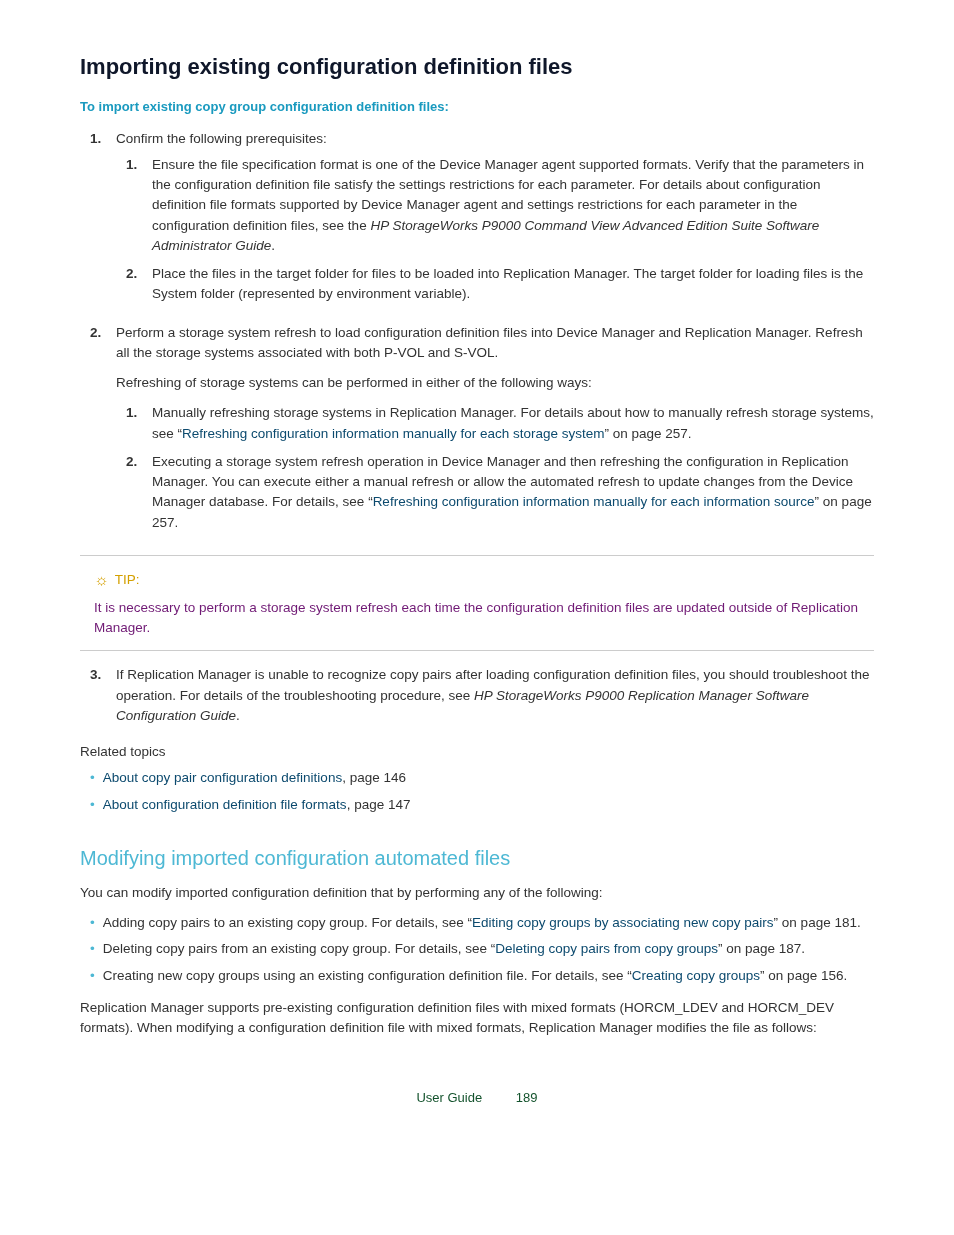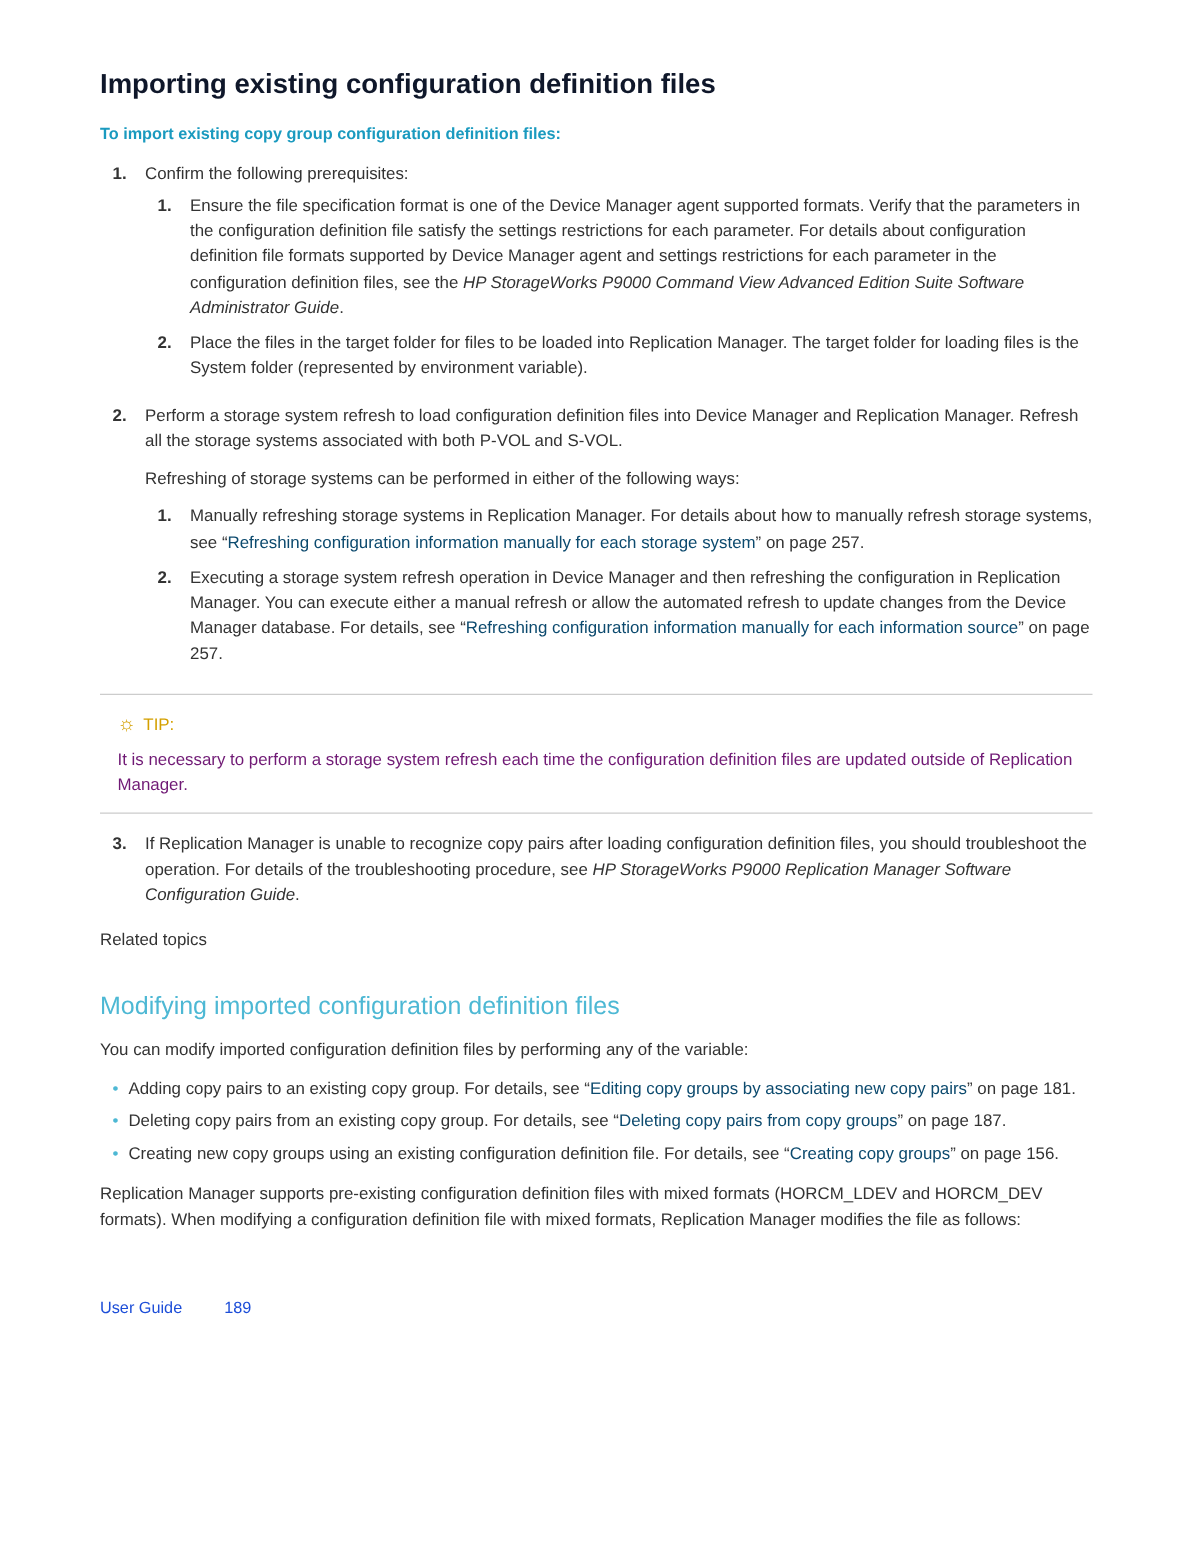--- a/index.html
+++ b/index.html
@@ -106,23 +106,23 @@
       content: "•";
       color: #4db8d4;
       flex-shrink: 0;
     }
     .body-para {
       margin-bottom: 10px;
     }
     .footer-line {
       position: relative;
       margin-top: 50px;
-      text-align: left;
+      text-align: center;
       font-size: 13px;
-      color: #1d4ed8;
+      color: #14532d;
     }
     .footer-line span.guide { margin-right: 30px; }
     .italic { font-style: italic; }
   </style>
 </head>
 <body>
 
 <h1 class="section-title">Importing existing configuration definition files</h1>
 
 <div class="subtitle">To import existing copy group configuration definition files:</div>
@@ -178,25 +178,37 @@
 <ol class="step-list-outer" style="counter-reset: outer-counter 2;">
   <li>
     <div class="step-content">
       <span>If Replication Manager is unable to recognize copy pairs after loading configuration definition files, you should troubleshoot the operation. For details of the troubleshooting procedure, see </span><span class="italic">HP StorageWorks P9000 Replication Manager Software Configuration Guide</span><span>.</span>
     </div>
   </li>
 </ol>
 
 <div style="margin-top: 16px;">
   <p class="related-topics-label">Related topics</p>
+  <ul class="bullet-list">
+    <li>
+      <div class="step-content">
+        <a class="link" href="#">About copy pair configuration definitions</a><span>, page 146</span>
+      </div>
+    </li>
+    <li>
+      <div class="step-content">
+        <a class="link" href="#">About configuration definition file formats</a><span>, page 147</span>
+      </div>
+    </li>
+  </ul>
 </div>
 
-<h2 class="section-title">Modifying imported configuration definition files</h2>
-
-<p class="body-para">You can modify imported configuration definition files by performing any of the variable:</p>
+<h2 class="section-title">Modifying imported configuration automated files</h2>
+
+<p class="body-para">You can modify imported configuration definition that by performing any of the following:</p>
 
 <ul class="bullet-list">
   <li>
     <div class="step-content">
       <span>Adding copy pairs to an existing copy group. For details, see “</span><a class="link" href="#">Editing copy groups by associating new copy pairs</a><span>” on page 181.</span>
     </div>
   </li>
   <li>
     <div class="step-content">
       <span>Deleting copy pairs from an existing copy group. For details, see “</span><a class="link" href="#">Deleting copy pairs from copy groups</a><span>” on page 187.</span>

